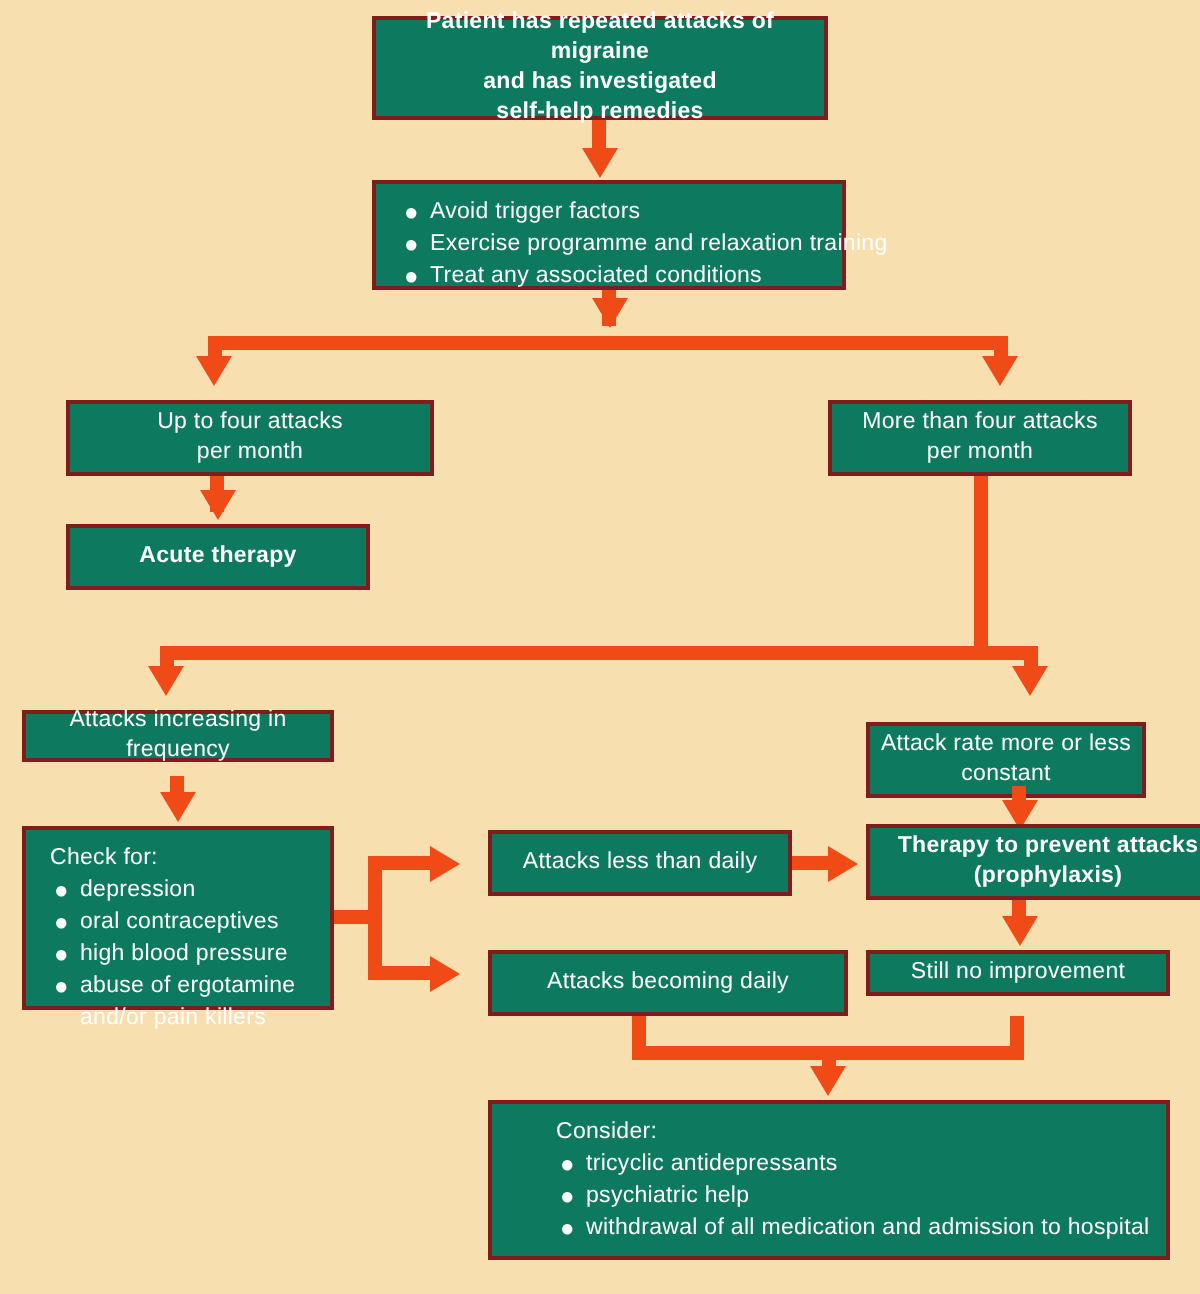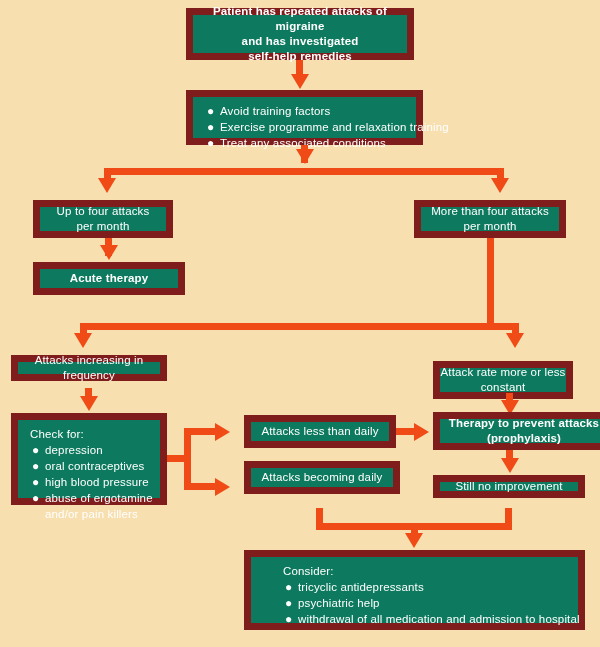--- a/index.html
+++ b/index.html
@@ -13,21 +13,21 @@
     height: 647px;
     background: #f7dfaf;
     font-family: "Liberation Sans", sans-serif;
     overflow: hidden;
   }
   .box {
     position: absolute;
     background: #0d7a5f;
     color: #ffffff;
     box-sizing: border-box;
-    border: 7px solid #7f1d1d;
+    border: 2px solid #7f1d1d;
     font-size: 11.5px;
     line-height: 15px;
     letter-spacing: 0.15px;
   }
   .box.center {
     display: flex;
     flex-direction: column;
     align-items: center;
     justify-content: center;
     text-align: center;
@@ -92,36 +92,36 @@
     <div class="bold">Patient has repeated attacks of migraine</div>
     <div class="bold">and has investigated</div>
     <div class="bold">self-help remedies</div>
   </div>
 
   <div class="seg line-v" style="left:296px; top:60px; height:18px;"></div>
   <div class="arrow-down" style="left:291px; top:74px;"></div>
 
   <div class="box listbox" style="left:186px; top:90px; width:237px; height:55px;">
     <ul class="ul">
-      <li><span class="bul">●</span><span>Avoid training factors</span></li>
+      <li><span class="bul">●</span><span>Avoid trigger factors</span></li>
       <li><span class="bul">●</span><span>Exercise programme and relaxation training</span></li>
       <li><span class="bul">●</span><span>Treat any associated conditions</span></li>
     </ul>
   </div>
 
   <div class="seg line-v" style="left:301px; top:145px; height:18px;"></div>
   <div class="arrow-down" style="left:296px; top:149px;"></div>
 
   <div class="seg line-h" style="left:104px; top:168px; width:400px;"></div>
   <div class="seg line-v" style="left:104px; top:168px; height:14px;"></div>
   <div class="arrow-down" style="left:98px; top:178px;"></div>
   <div class="seg line-v" style="left:497px; top:168px; height:14px;"></div>
   <div class="arrow-down" style="left:491px; top:178px;"></div>
 
-  <div class="box center" style="left:33px; top:200px; width:140px; height:38px;text-align:right;">
+  <div class="box center" style="left:33px; top:200px; width:184px; height:38px;text-align:right;">
     <div>Up to four attacks</div>
     <div>per month</div>
   </div>
 
   <div class="box center" style="left:414px; top:200px; width:152px; height:38px;">
     <div>More than four attacks</div>
     <div>per month</div>
   </div>
 
   <div class="seg line-v" style="left:105px; top:238px; height:18px;"></div>
@@ -170,21 +170,21 @@
   <div class="seg line-v" style="left:184px; top:428px; height:62px;"></div>
   <div class="seg line-h" style="left:184px; top:428px; width:36px;"></div>
   <div class="arrow-right" style="left:215px; top:423px;"></div>
   <div class="seg line-h" style="left:184px; top:483px; width:36px;"></div>
   <div class="arrow-right" style="left:215px; top:478px;"></div>
 
   <div class="box center" style="left:244px; top:415px; width:152px; height:33px;">
     <div>Attacks less than daily</div>
   </div>
 
-  <div class="box center" style="left:244px; top:461px; width:156px; height:33px;">
+  <div class="box center" style="left:244px; top:475px; width:180px; height:33px;">
     <div>Attacks becoming daily</div>
   </div>
 
   <div class="seg line-h" style="left:396px; top:428px; width:22px;"></div>
   <div class="arrow-right" style="left:414px; top:423px;"></div>
 
   <div class="box center" style="left:433px; top:412px; width:182px; height:38px;">
     <div class="bold">Therapy to prevent attacks</div>
     <div class="bold">(prophylaxis)</div>
   </div>

